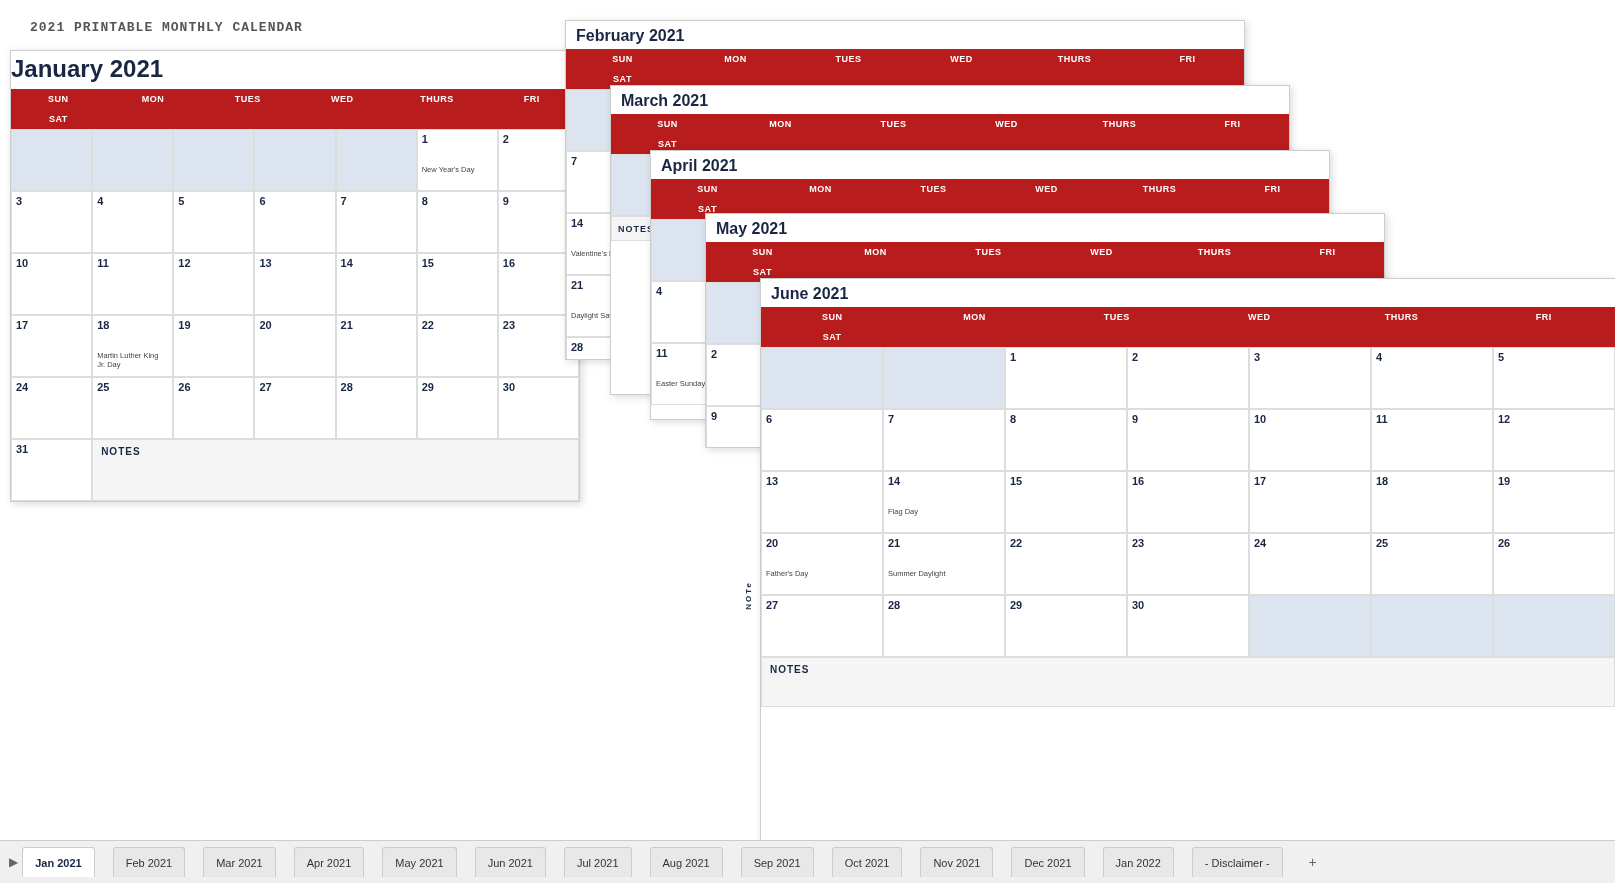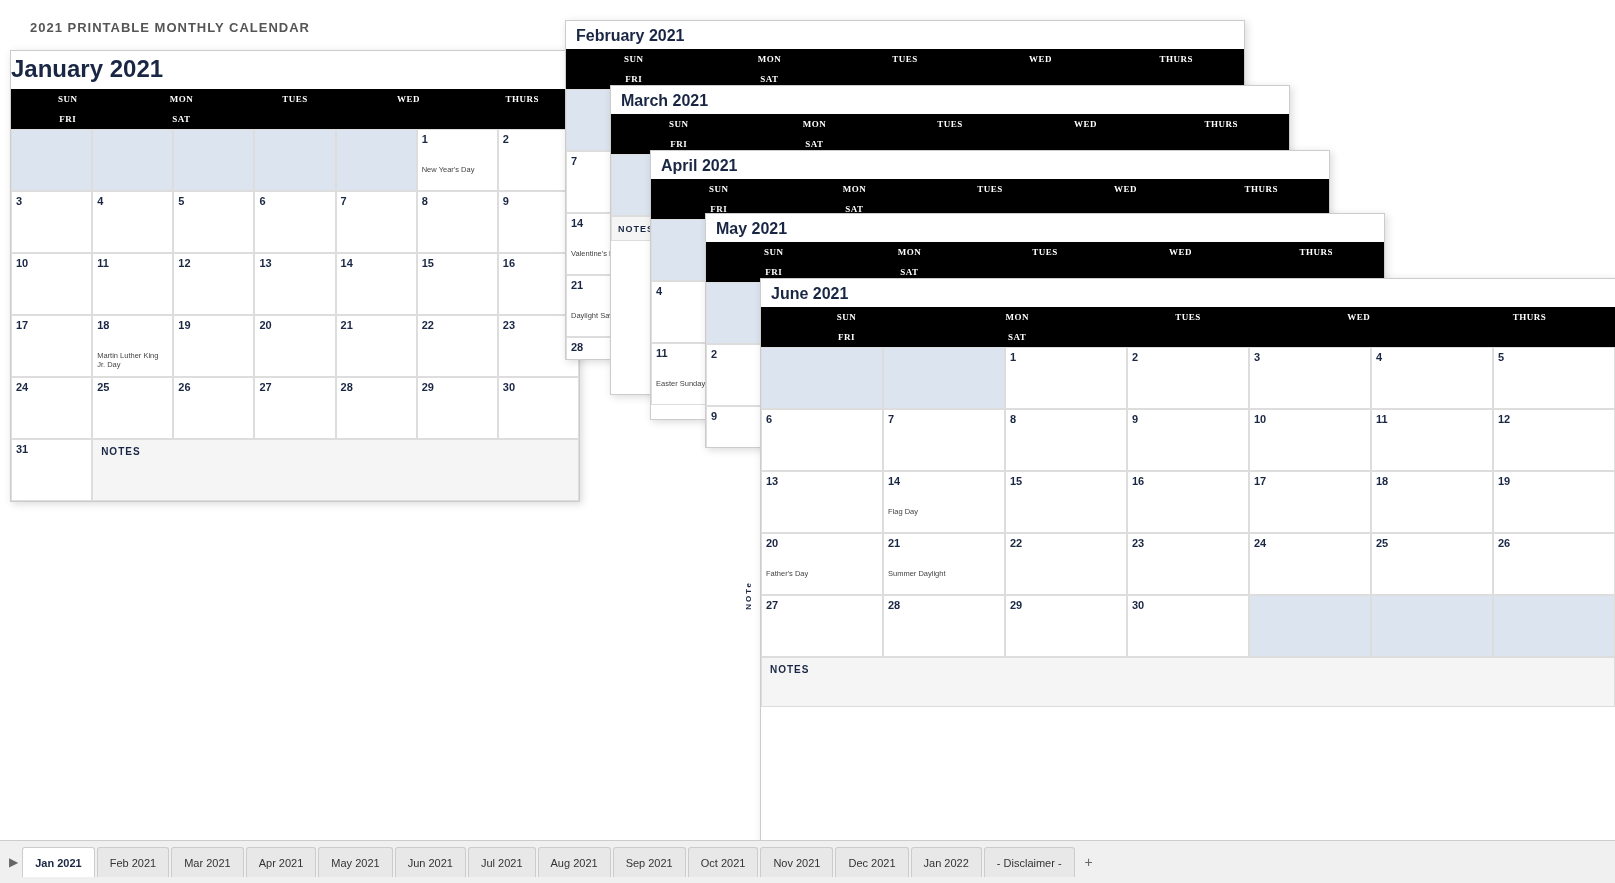--- a/index.html
+++ b/index.html
@@ -19,35 +19,35 @@
       overflow: hidden;
       padding: 20px 30px 10px 30px;
     }
 
     .page-title {
       font-size: 13px;
       font-weight: bold;
       color: #555;
       letter-spacing: 1px;
       margin-bottom: 0;
+      font-family: Liberation Mono, monospace;
     }
 
     
     .cal-card {
       position: absolute;
       background: white;
       border: 1px solid #ccc;
       box-shadow: 2px 2px 8px rgba(0,0,0,0.15);
     }
 
     .cal-header-row {
       display: grid;
-      grid-template-columns: repeat(5, 1fr);
-      background: #000000;
-      font-family: Liberation Serif, serif;
+      grid-template-columns: repeat(6, 1fr);
+      background: #b91c1c;
     }
 
     .cal-header-cell {
       color: white;
       font-size: 9px;
       font-weight: bold;
       text-align: center;
       padding: 5px 2px;
       letter-spacing: 0.5px;
     }
@@ -148,21 +148,21 @@
       height: 30px;
       padding: 0 12px;
       font-size: 11px;
       display: flex;
       align-items: center;
       border: 1px solid #ccc;
       border-bottom: none;
       background: #e8e8e8;
       cursor: pointer;
       color: #333;
-      margin-right: 2px;
+      margin-right: 18px;
       border-radius: 3px 3px 0 0;
       white-space: nowrap;
     }
 
     .tab-item.active {
       background: white;
       font-weight: bold;
       color: #1a2744;
     }
 

